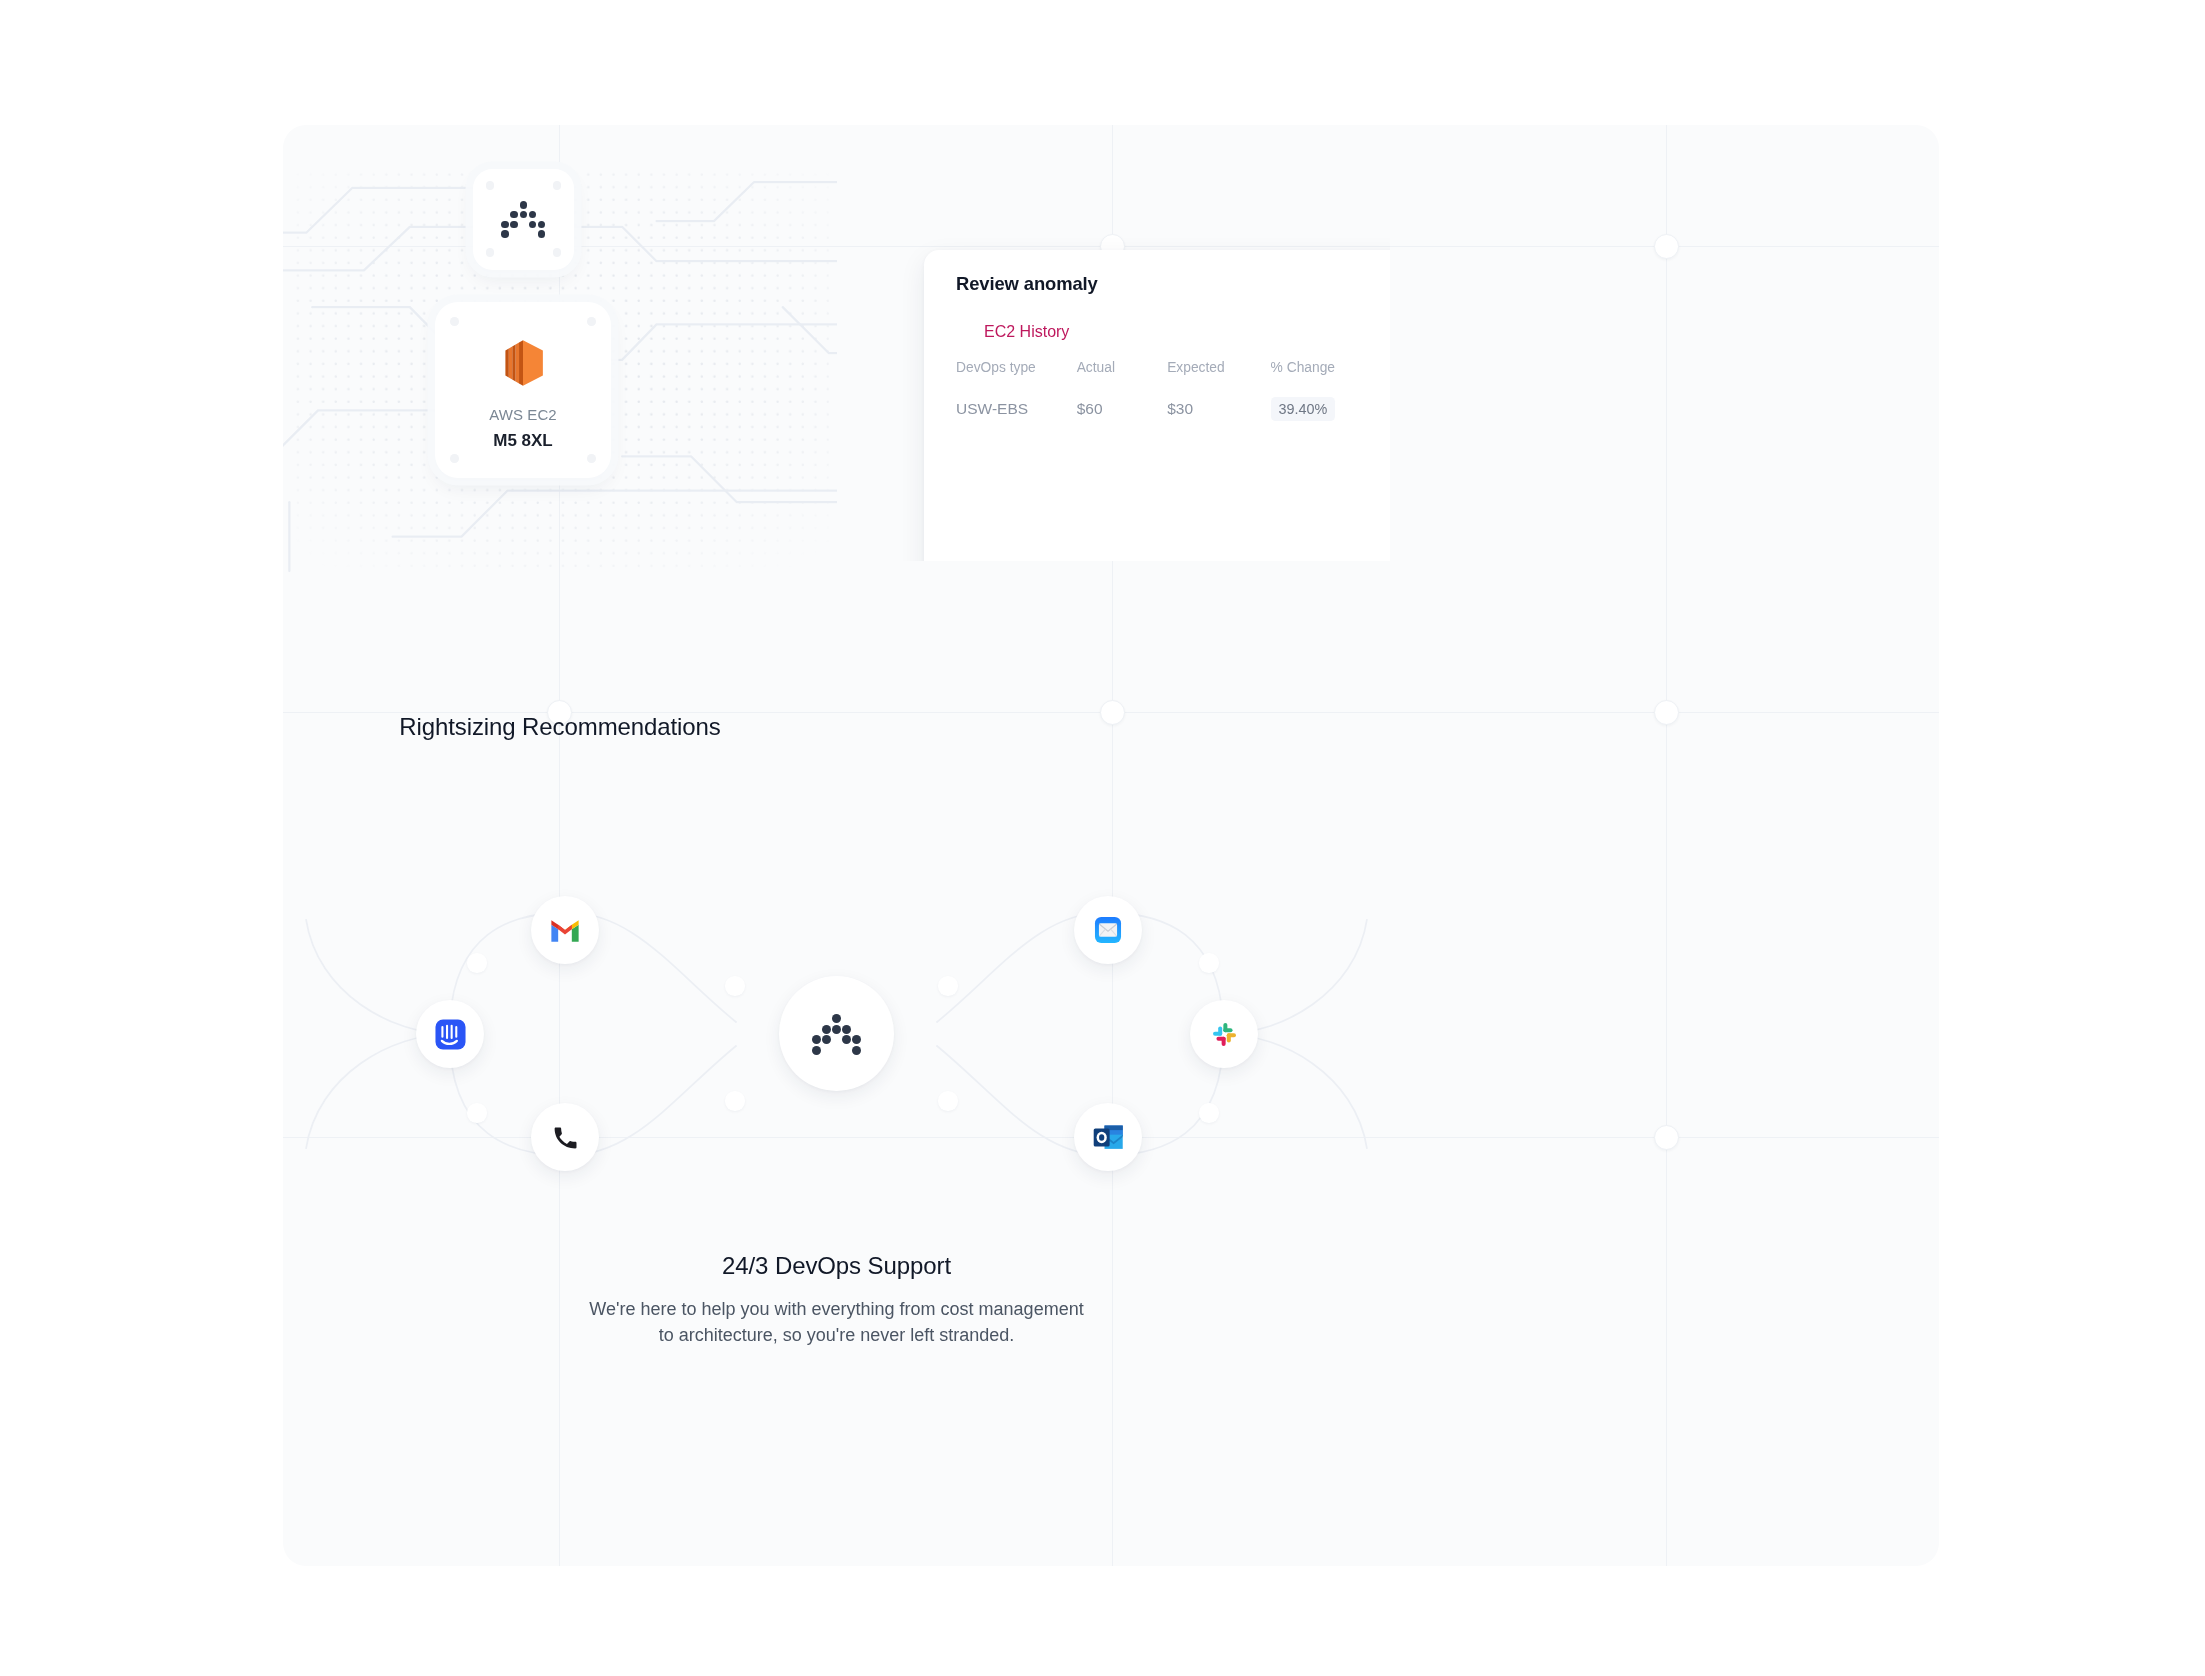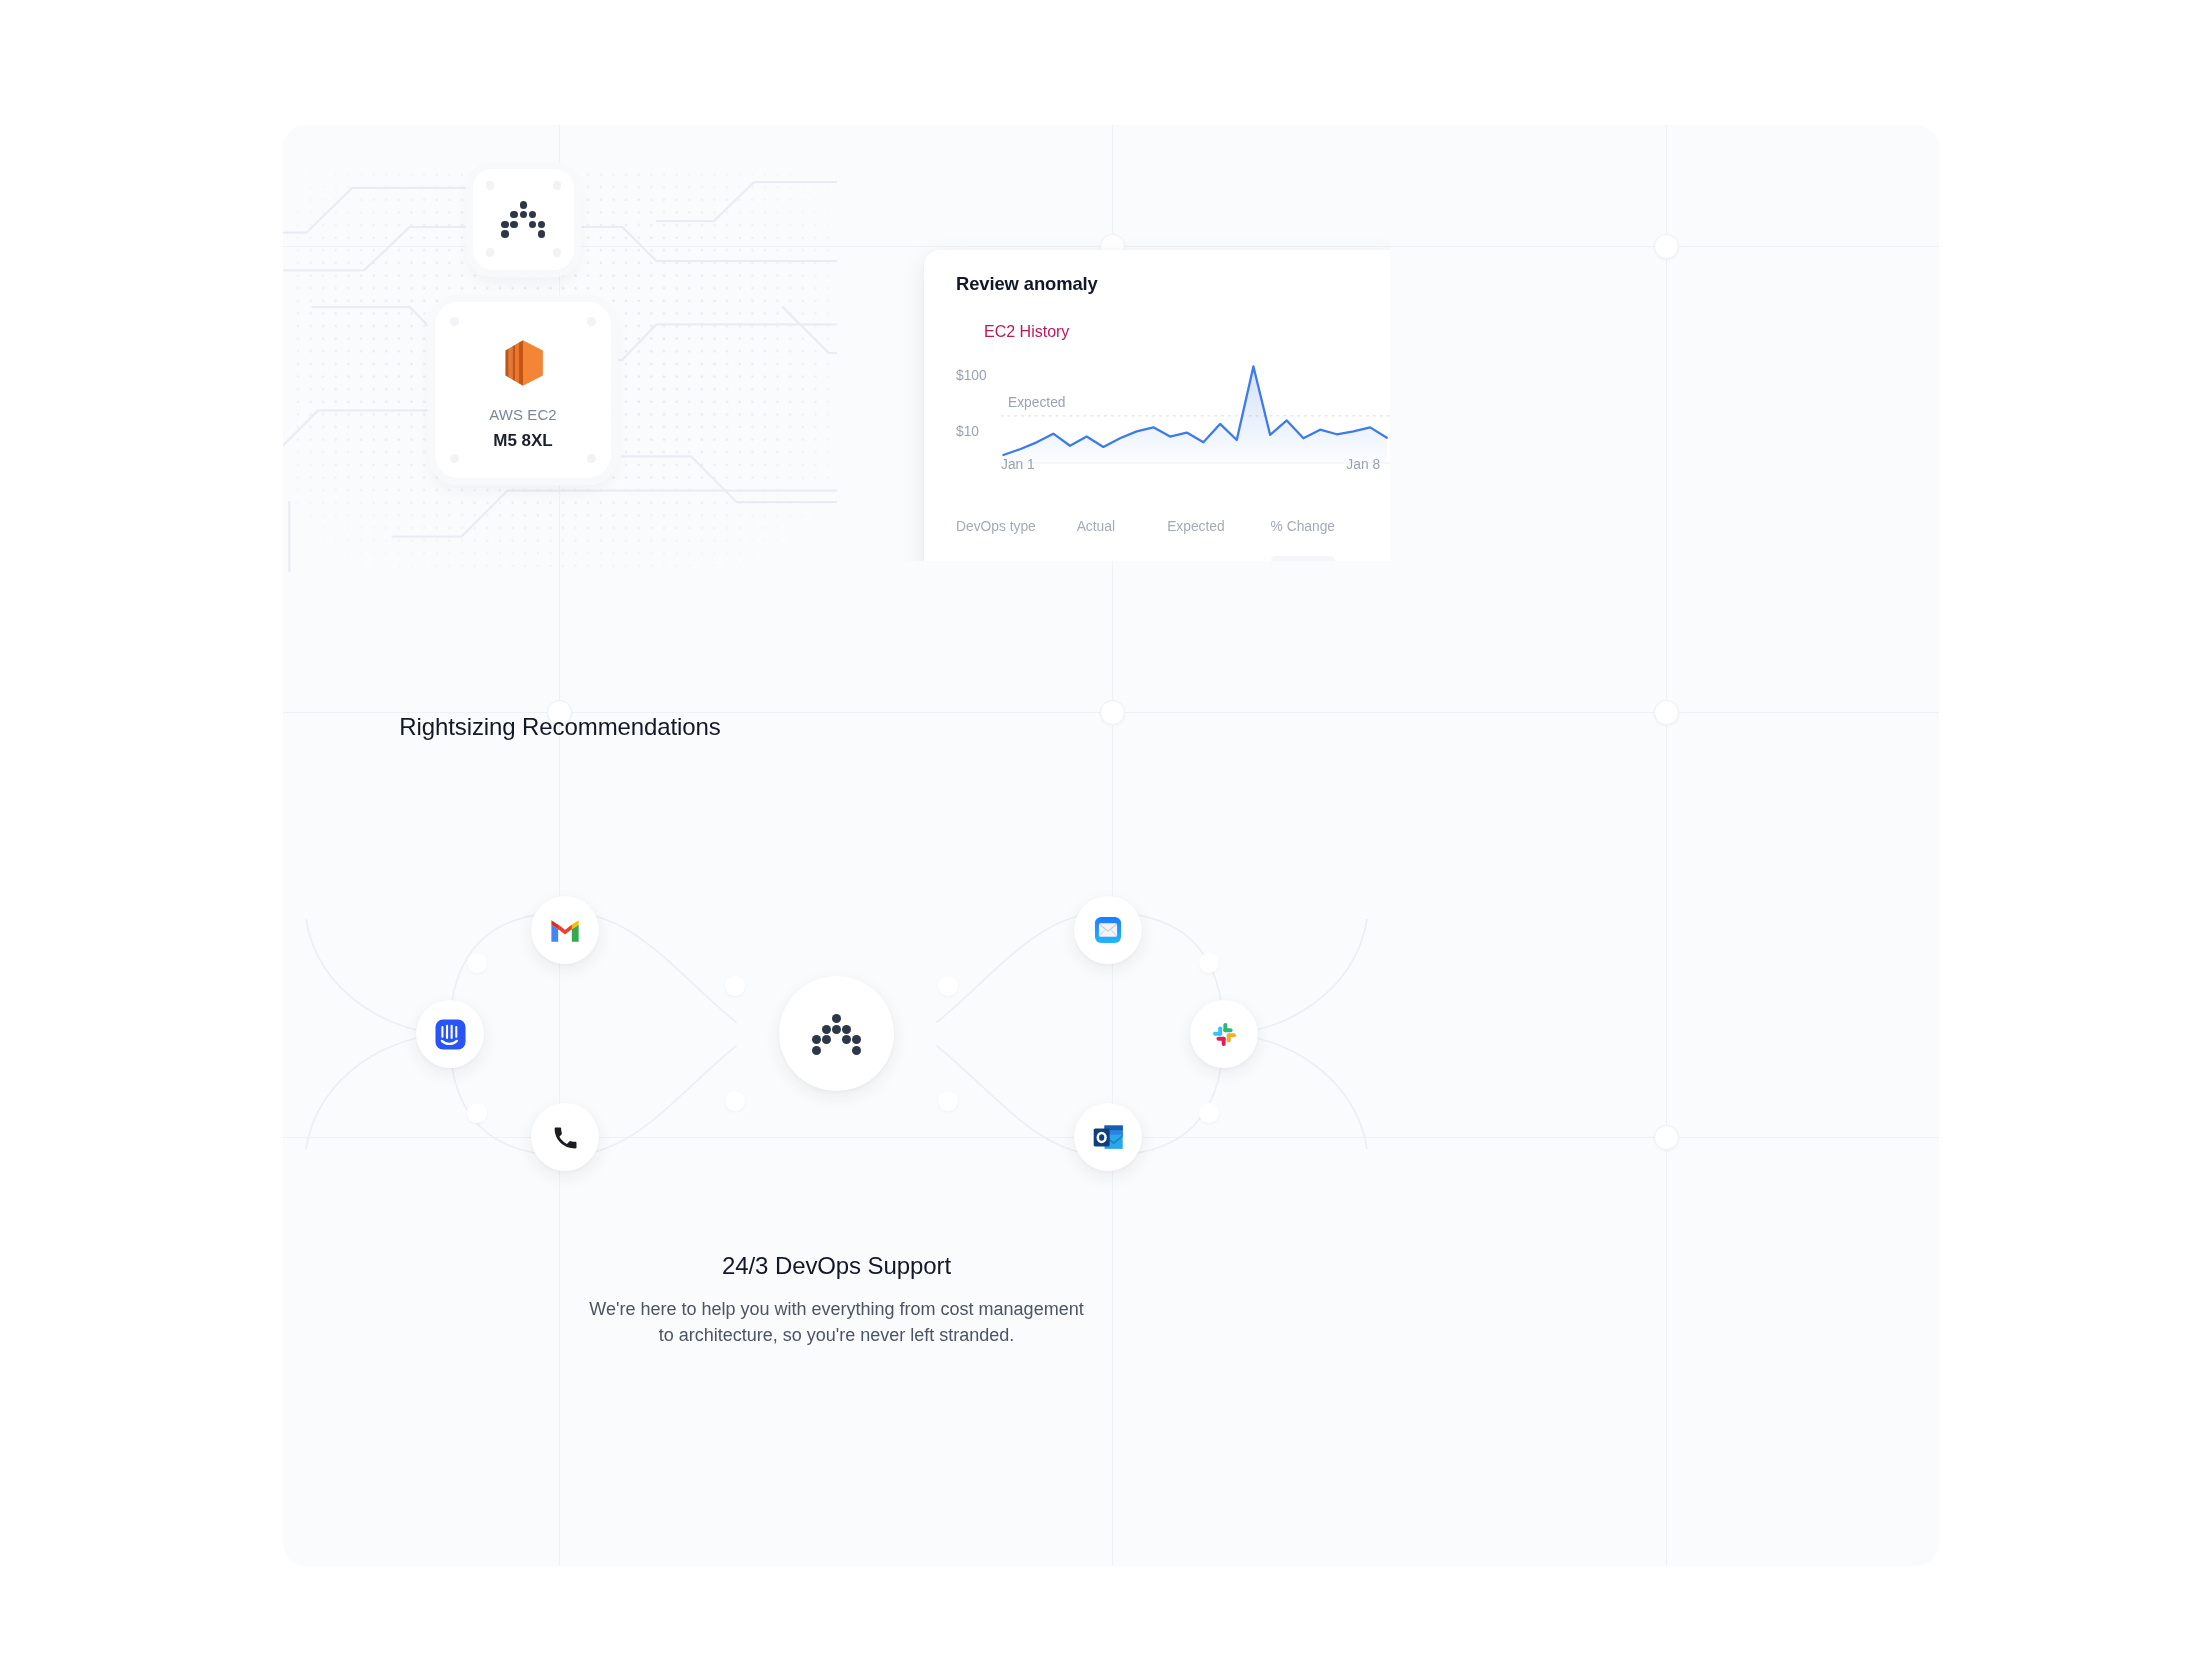--- a/index.html
+++ b/index.html
@@ -293,53 +293,20 @@
   </div>
 
   <div style="position:absolute;left:836px;top:125px;width:554px;height:462px;overflow:hidden;">
     <div class="viz-right">
       <div class="anomaly-card">
 
         <div class="card-title">Review anomaly</div>
 
         <div class="card-sub">EC2 History</div>
 
-        <div class="chart-zone">
-          <div class="ytick" style="top:12.6px;">$100</div>
-          <div class="ytick" style="top:68px;">$10</div>
-          <div class="expected-label" style="left:52px;top:39px;">Expected</div>
-
-          <svg class="chart-svg" width="391" height="118" viewBox="0 0 680 205">
-            <defs>
-              <linearGradient id="areafill" x1="0" y1="0" x2="0" y2="1">
-                <stop offset="0%" stop-color="#3b7ce8" stop-opacity="0.22"></stop>
-                <stop offset="100%" stop-color="#3b7ce8" stop-opacity="0.02"></stop>
-              </linearGradient>
-            </defs>
-
-            <line x1="0" y1="186" x2="680" y2="186" stroke="#eef1f5" stroke-width="2"></line>
-
-            <line x1="0" y1="104" x2="680" y2="104" stroke="#dfe3ea" stroke-width="2.5" stroke-dasharray="3 9" stroke-linecap="round"></line>
-
-            <path d="M4,172 L33,162 L62,150 L91,135 L120,156 L149,140 L178,158 L207,143
-                     L236,131 L265,124 L294,140 L323,133 L352,150 L381,118 L410,146
-                     L439,18 L468,137 L497,112 L526,143 L555,128 L584,136 L613,131
-                     L642,124 L671,142 L671,186 L4,186 Z" fill="url(#areafill)"></path>
-
-            <path d="M4,172 L33,162 L62,150 L91,135 L120,156 L149,140 L178,158 L207,143
-                     L236,131 L265,124 L294,140 L323,133 L352,150 L381,118 L410,146
-                     L439,18 L468,137 L497,112 L526,143 L555,128 L584,136 L613,131
-                     L642,124 L671,142" fill="none" stroke="#3b7ce8" stroke-width="4" stroke-linejoin="round" stroke-linecap="round"></path>
-          </svg>
-
-          <div class="xaxis">
-            <div class="xtick" style="left:45px;top:101px;">Jan 1</div>
-            <div class="xtick" style="right:6.9px;top:101px;">Jan 8</div>
-          </div>
-        </div>
 
         <table class="tbl">
           <thead>
             <tr>
               <th style="width:28%">DevOps type</th>
               <th style="width:21%">Actual</th>
               <th style="width:24%">Expected</th>
               <th style="width:27%">% Change</th>
             </tr>
           </thead>

